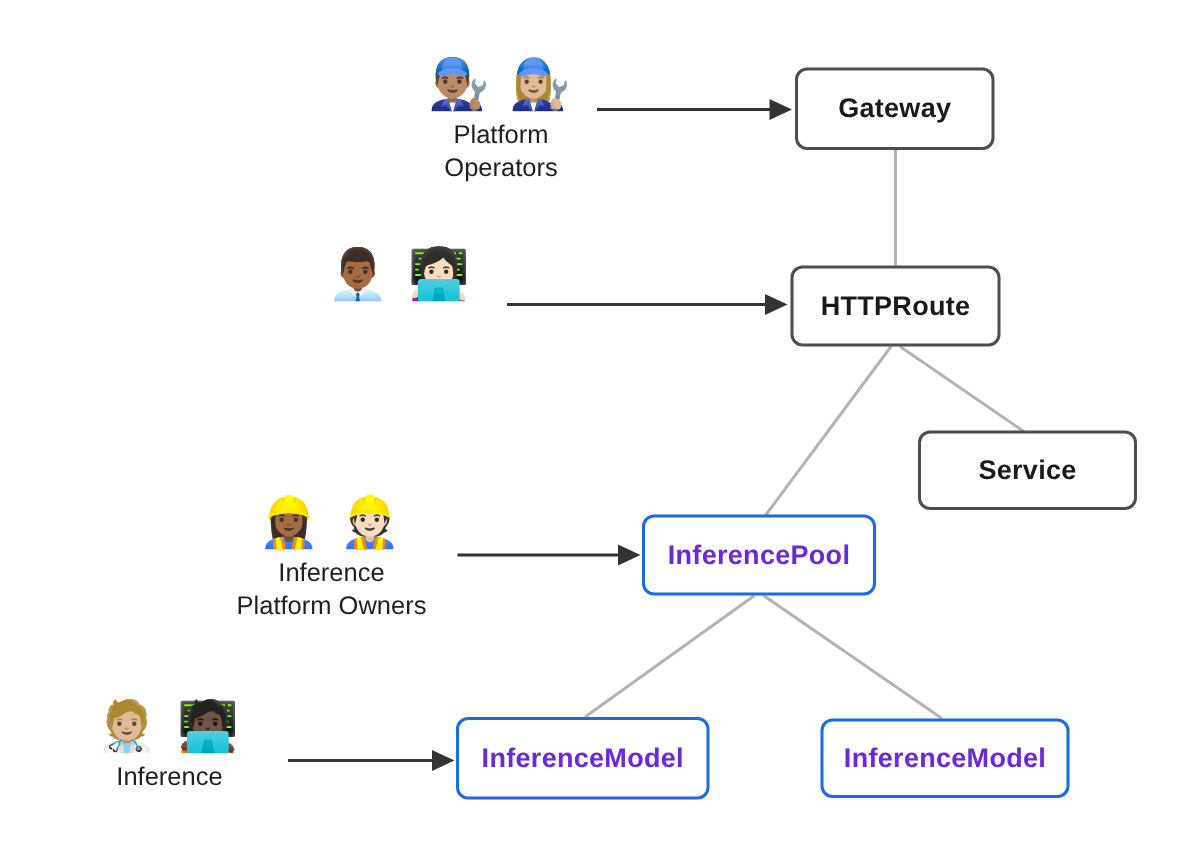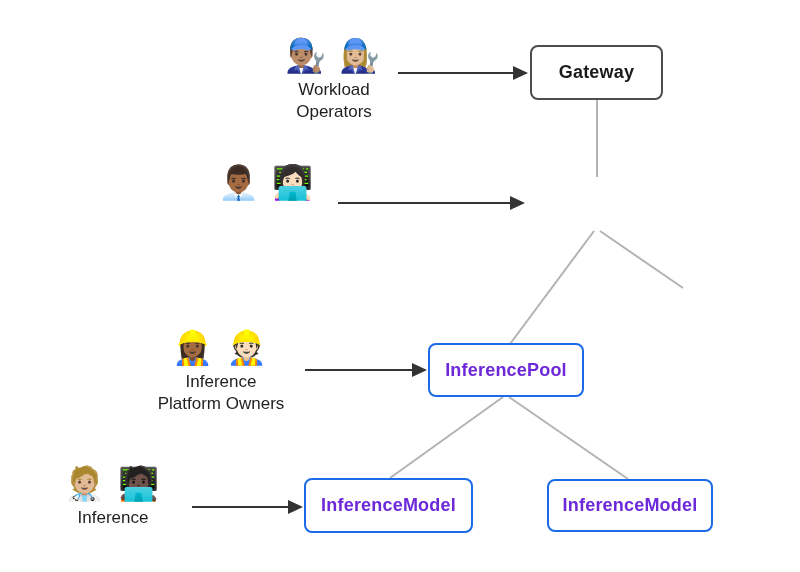--- a/index.html
+++ b/index.html
@@ -91,21 +91,21 @@
     </g>
     <g>
       <line x1="192" y1="507" x2="289" y2="507" stroke="#333333" stroke-width="2"></line>
       <polygon points="303,507 288,500 288,514" fill="#333333"></polygon>
     </g>
   </svg>
 
   <div class="persona" id="persona-cluster-operators">
     <div class="emoji">👨🏽‍🔧 👩🏼‍🔧</div>
     <div class="plabel">
-      <div>Workload</div>
+      <div>Platform</div>
       <div>Operators</div>
     </div>
   </div>
 
   <div class="persona" id="persona-application-developers">
     <div class="emoji">👨🏾‍💼 👩🏻‍💻</div>
   </div>
 
   <div class="persona" id="persona-inference-platform-owners">
     <div class="emoji">👷🏾‍♀️ 👷🏻</div>
@@ -116,17 +116,19 @@
   </div>
 
   <div class="persona" id="persona-inference-workload-owners">
     <div class="emoji">🧑🏼‍⚕️ 🧑🏿‍💻</div>
     <div class="plabel">
       <div>Inference</div>
     </div>
   </div>
 
   <div class="node" id="node-gateway">Gateway</div>
+  <div class="node" id="node-httproute">HTTPRoute</div>
+  <div class="node" id="node-service">Service</div>
   <div class="node highlight" id="node-inferencepool">InferencePool</div>
   <div class="node highlight" id="node-inferencemodel-1">InferenceModel</div>
   <div class="node highlight" id="node-inferencemodel-2">InferenceModel</div>
 
 </div>
 
 </body></html>

